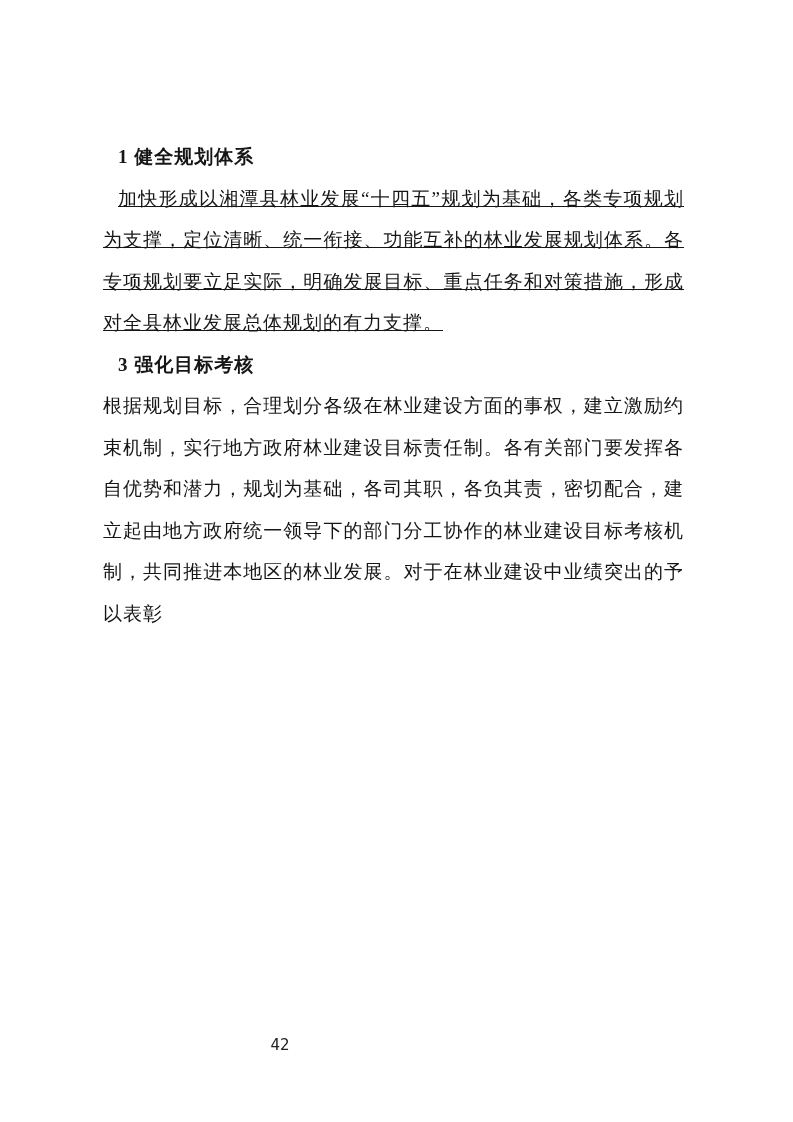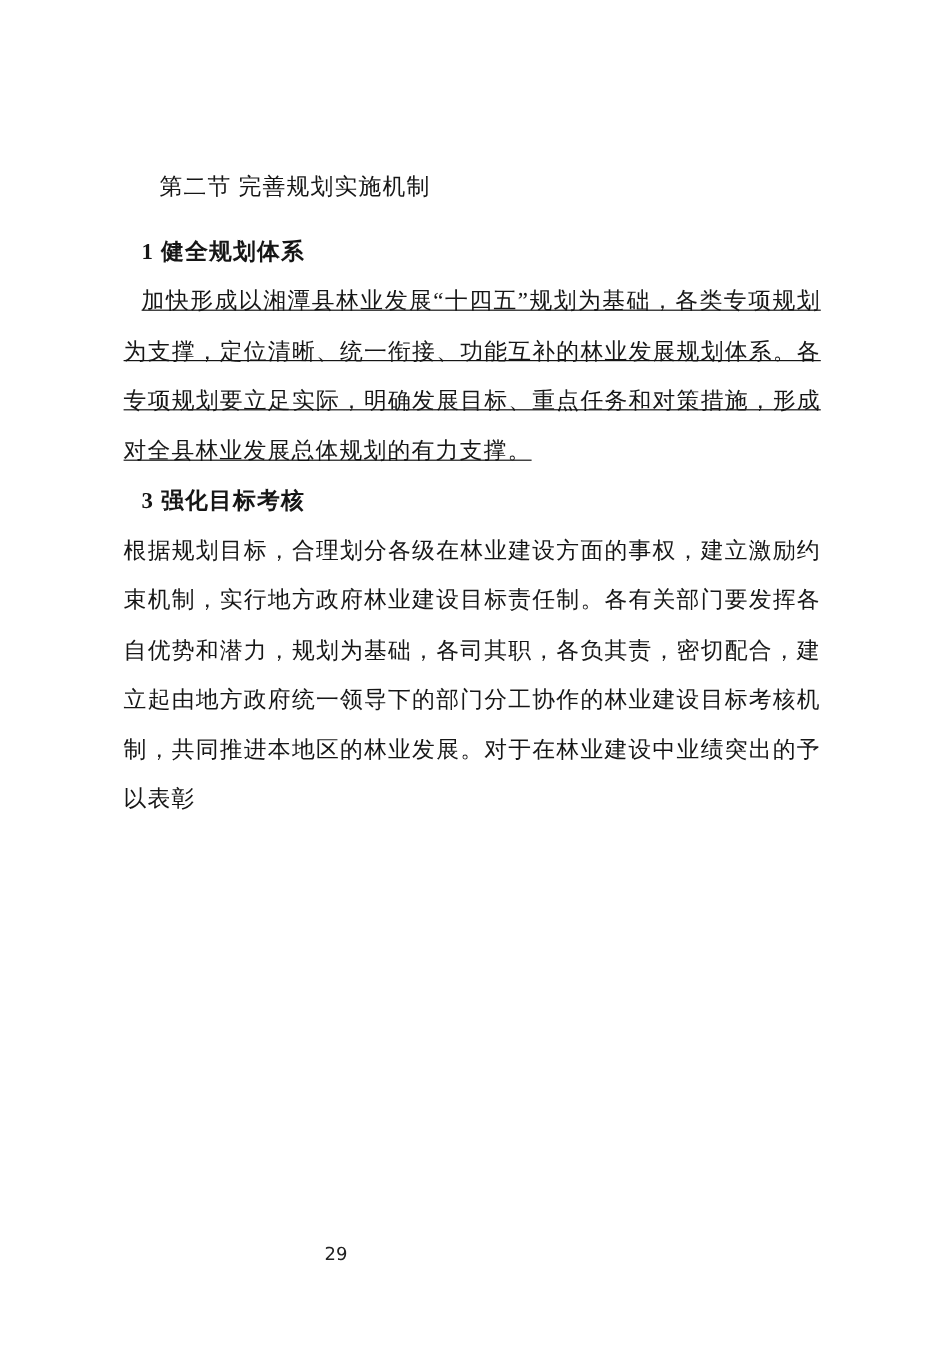--- a/index.html
+++ b/index.html
@@ -60,28 +60,27 @@
     line-height: 22px;
     color: #222222;
   }
 </style>
 </head>
 <body>
 
 <div class="page">
   <div class="content">
 
-    <h2 class="chapter-heading">第二节 完善规划实施机制</h2>
 
     <h3 class="sub-heading">1 健全规划体系</h3>
 
     <p class="para first-indent">加快形成以湘潭县林业发展“十四五”规划为基础，各类专项规划为支撑，定位清晰、统一衔接、功能互补的林业发展规划体系。各专项规划要立足实际，明确发展目标、重点任务和对策措施，形成对全县林业发展总体规划的有力支撑。</p>
 
 
 
     <h3 class="sub-heading">3 强化目标考核</h3>
 
     <p class="para">根据规划目标，合理划分各级在林业建设方面的事权，建立激励约束机制，实行地方政府林业建设目标责任制。各有关部门要发挥各自优势和潜力，规划为基础，各司其职，各负其责，密切配合，建立起由地方政府统一领导下的部门分工协作的林业建设目标考核机制，共同推进本地区的林业发展。对于在林业建设中业绩突出的予以表彰</p>
 
   </div>
 
-  <div class="page-number">29</div>
+  <div class="page-number">42</div>
 </div>
 
 </body></html>

